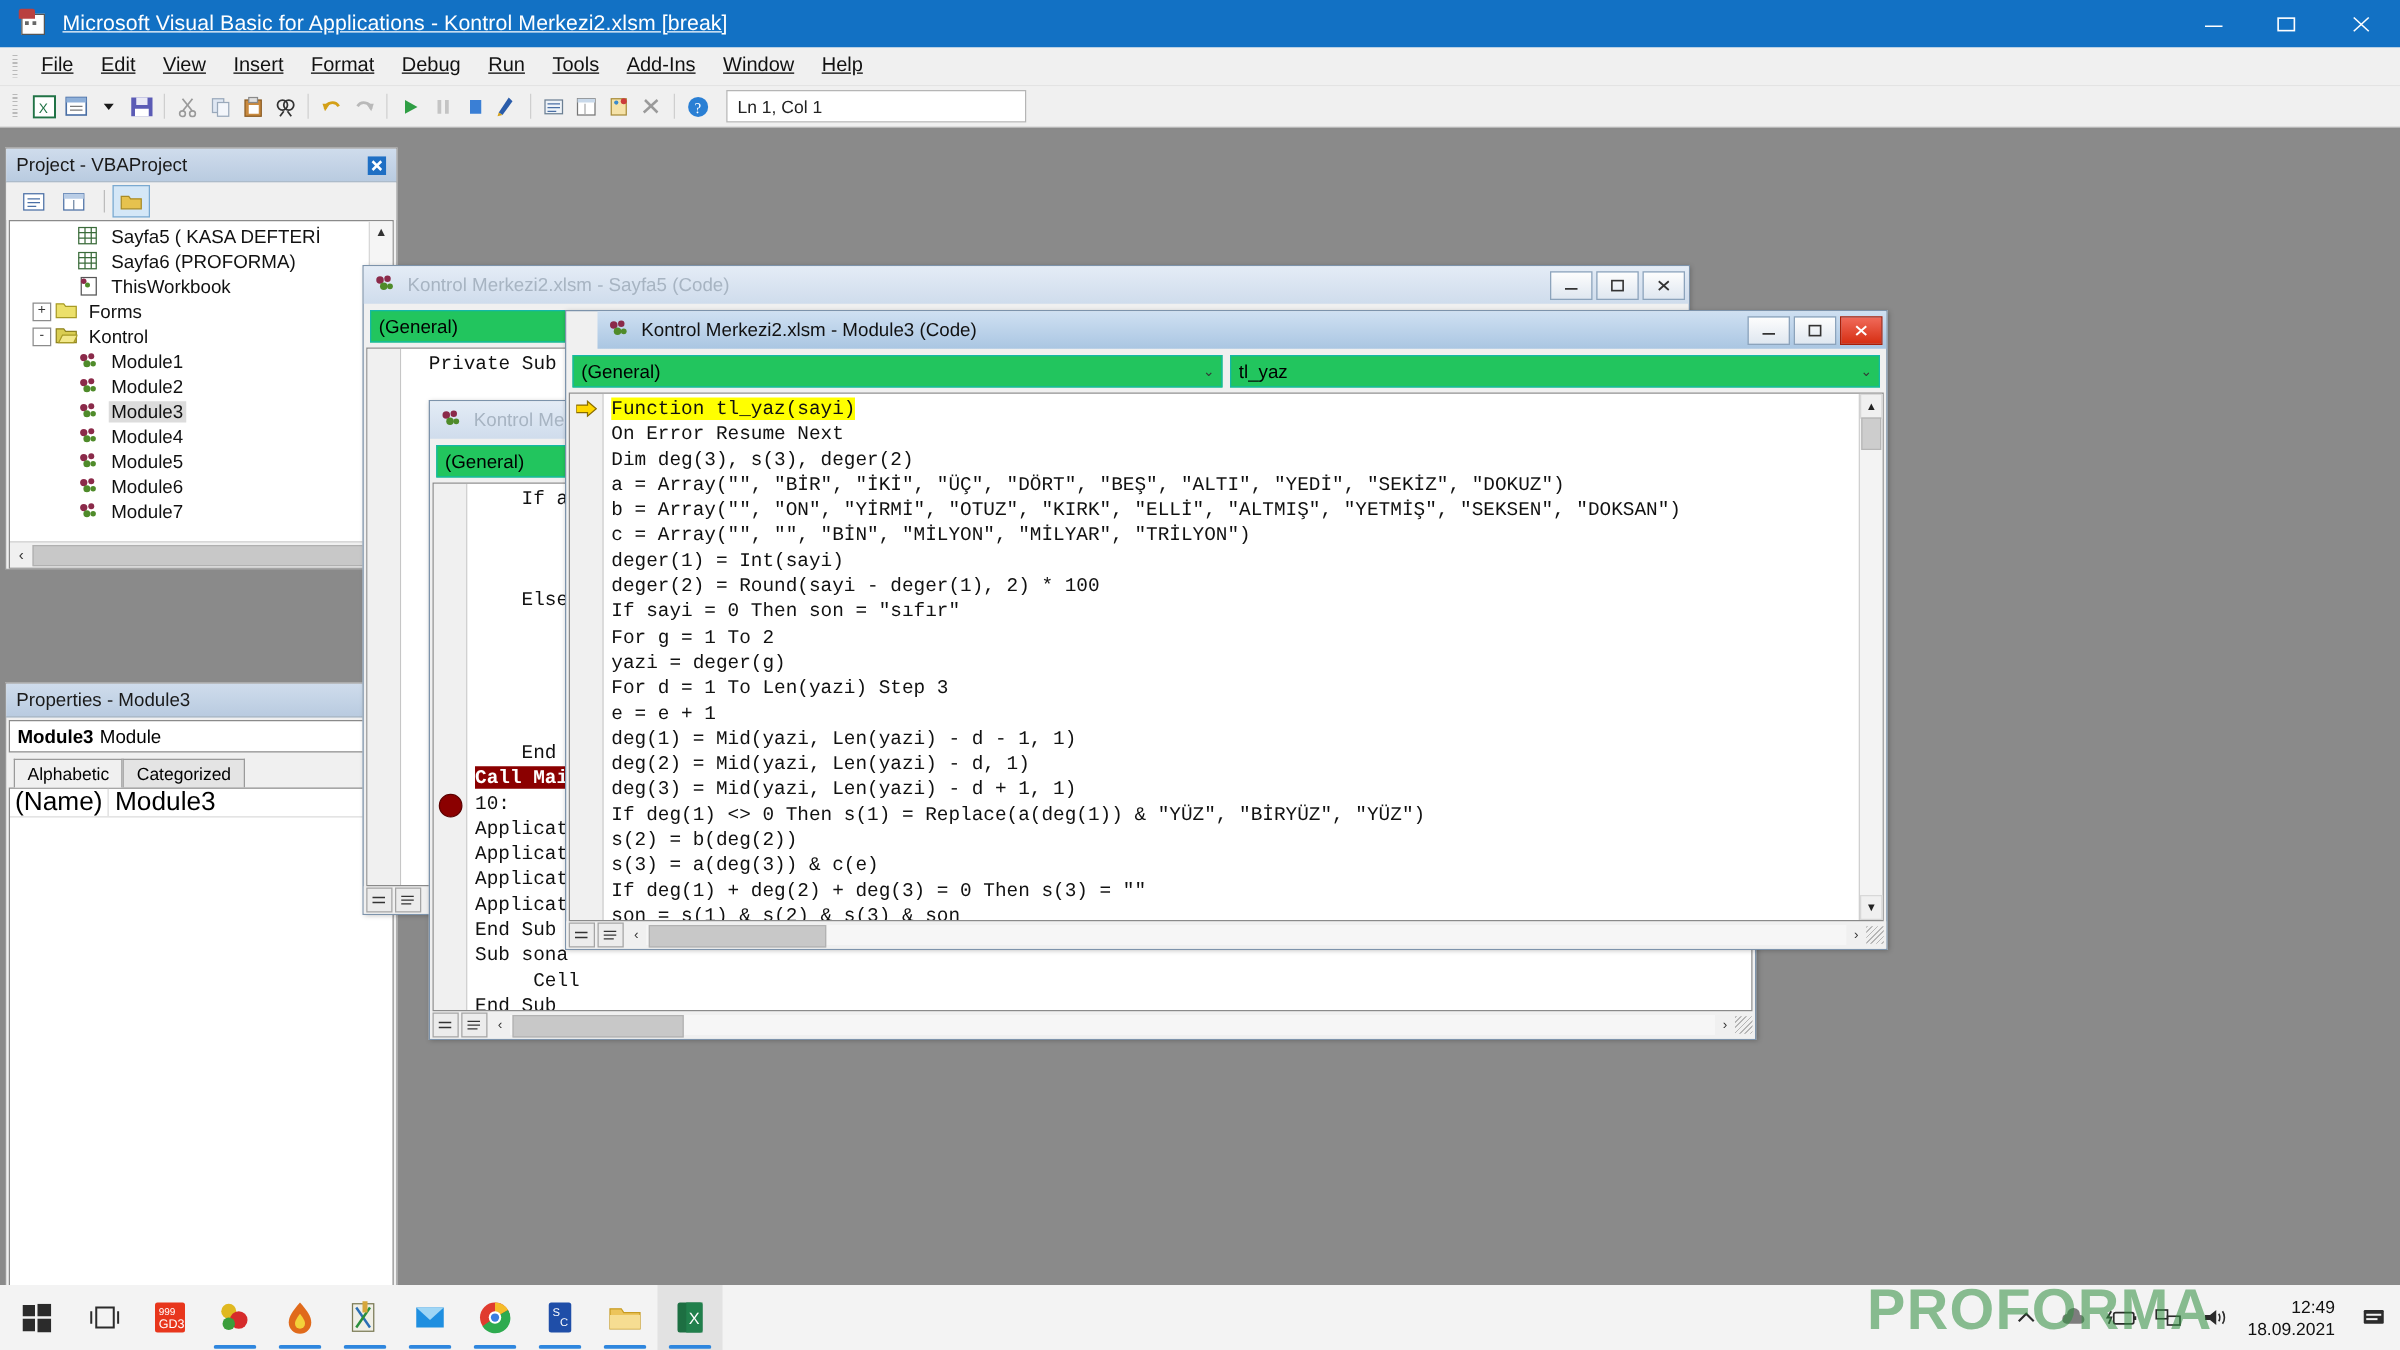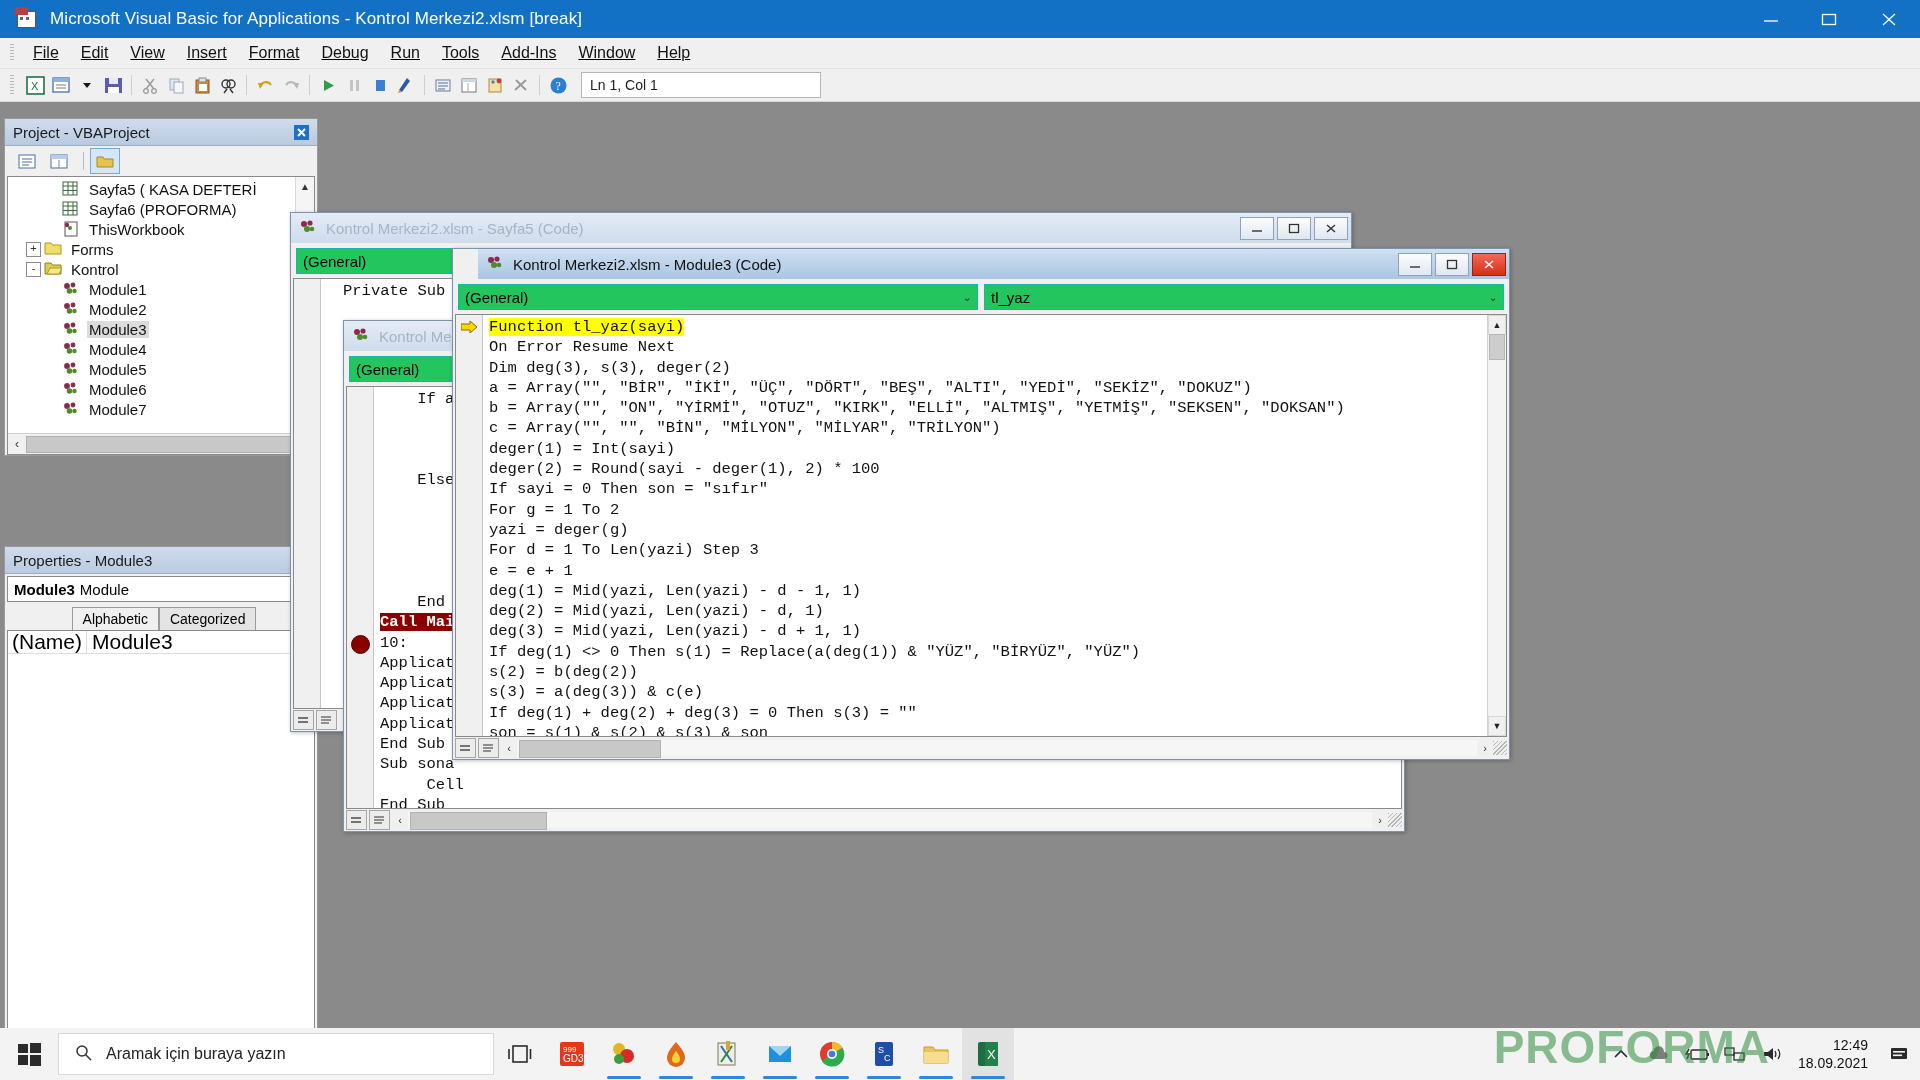--- a/index.html
+++ b/index.html
@@ -12,21 +12,21 @@
   }
   .app{position:absolute;inset:0;background:#f0f0f0;display:flex;flex-direction:column;}
 
   
   .titlebar{height:38px;background:#1271c4;display:flex;align-items:center;flex:none;}
   .tb-icon{width:26px;height:24px;margin-left:14px;margin-right:10px;position:relative;flex:none;}
   .tb-icon .sq{position:absolute;left:3px;top:4px;width:17px;height:15px;background:#fdfdfd;border:1px solid #555;}
   .tb-icon .cap{position:absolute;left:1px;top:0px;width:13px;height:8px;background:#b94040;border-radius:2px 2px 0 0;}
   .tb-icon .dot{position:absolute;left:6px;top:10px;width:3px;height:3px;background:#666;}
   .tb-icon .dot2{position:absolute;left:12px;top:10px;width:3px;height:3px;background:#666;}
-  .tb-title{color:#fff;font-size:17px;letter-spacing:.1px;}
+  .tb-title{color:#fff;font-size:17px;letter-spacing:.1px;text-decoration:underline;}
   .tb-spacer{flex:1;}
   .tb-btn{width:58px;height:38px;display:flex;align-items:center;justify-content:center;color:#fff;flex:none;}
   .tb-btn svg{display:block;}
   .tb-close{width:62px;}
 
   
   .menubar{height:30px;background:#f0f0f0;display:flex;align-items:center;padding-left:10px;flex:none;
            border-bottom:1px solid #e3e3e3;text-decoration:underline;}
   .menubar .grip{width:4px;height:18px;margin-right:8px;
       background:repeating-linear-gradient(to bottom,#b9b9b9 0 1px,transparent 1px 3px);}
@@ -71,21 +71,21 @@
   .tscroll .arrow{width:18px;height:18px;display:flex;align-items:center;justify-content:center;font-size:12px;color:#333;}
   .tscroll .thumb{height:15px;background:#c8c8c8;border:1px solid #b0b0b0;flex:1;margin-right:16px;}
   .vscroll{position:absolute;right:0;top:0;bottom:20px;width:18px;background:#f5f5f5;border-left:1px solid #d8d8d8;}
   .vscroll .a{height:18px;display:flex;align-items:center;justify-content:center;font-size:10px;color:#333;}
   .vscroll .a.bot{position:absolute;bottom:0;left:0;right:0;}
 
   
   .pr-obj{height:24px;background:#fff;border:1px solid #8a8a8a;margin:2px;display:flex;align-items:center;
       padding-left:6px;font-size:15px;gap:5px;}
   .pr-obj b{font-weight:bold;}
-  .pr-tabs{height:26px;display:flex;align-items:flex-end;padding-left:6px;flex:none;justify-content:center;}
+  .pr-tabs{height:26px;display:flex;align-items:flex-end;padding-left:6px;flex:none;}
   .pr-tab{padding:3px 10px;font-size:14px;border:1px solid #9a9a9a;border-bottom:none;background:#e4e4e4;}
   .pr-tab.active{background:#f0f0f0;position:relative;z-index:2;}
   .pr-grid{flex:1;margin:0 2px 2px 2px;border:1px solid #8a8a8a;background:#fff;}
   .pr-row{display:flex;height:22px;border-bottom:1px solid #dcdcdc;font-size:21px;}
   .pr-k{width:74px;border-right:1px solid #dcdcdc;padding-left:4px;display:flex;align-items:center;}
   .pr-v{flex:1;padding-left:5px;display:flex;align-items:center;}
 
   
   .codewin{position:absolute;border:1px solid #7d93ab;background:#f0f0f0;display:flex;flex-direction:column;
            box-shadow:1px 1px 4px rgba(0,0,0,.25);}
@@ -745,29 +745,20 @@
 
   <div class="taskbar">
     <div class="start">
       <svg width="23" height="23">
           <rect x="0" y="1" width="10" height="9" fill="#2b2b2b"></rect>
           <rect x="12" y="0" width="11" height="10" fill="#2b2b2b"></rect>
           <rect x="0" y="12" width="10" height="10" fill="#2b2b2b"></rect>
           <rect x="12" y="12" width="11" height="11" fill="#2b2b2b"></rect>
         </svg>
     </div>
-    <div class="searchbox">
-      <span>
-        <svg width="17" height="17">
-            <circle cx="7" cy="7" r="5" fill="none" stroke="#333" stroke-width="1.5"></circle>
-            <line x1="10.5" y1="10.5" x2="16" y2="16" stroke="#333" stroke-width="1.5"></line>
-          </svg>
-      </span>
-      <span class="txt">Aramak için buraya yazın</span>
-    </div>
     <div class="tb-task">
       <svg width="24" height="20">
           <rect x="5" y="2" width="14" height="16" fill="none" stroke="#2b2b2b" stroke-width="1.6"></rect>
           <line x1="1" y1="5" x2="1" y2="15" stroke="#2b2b2b" stroke-width="1.6"></line>
           <line x1="22.5" y1="5" x2="22.5" y2="15" stroke="#2b2b2b" stroke-width="1.6"></line>
         </svg>
     </div>
 
     <div class="tb-task">
       <svg width="28" height="28">

